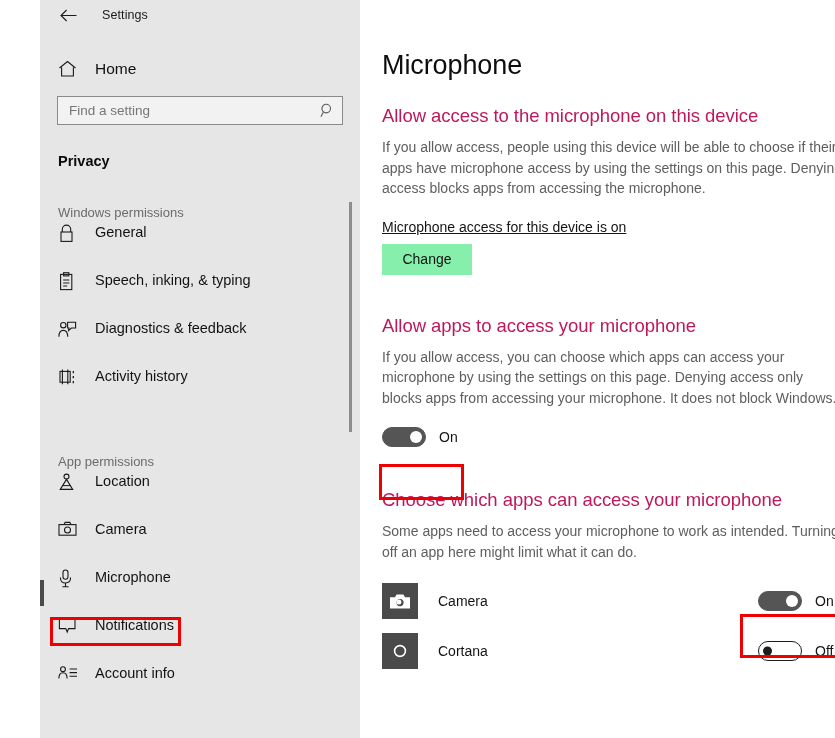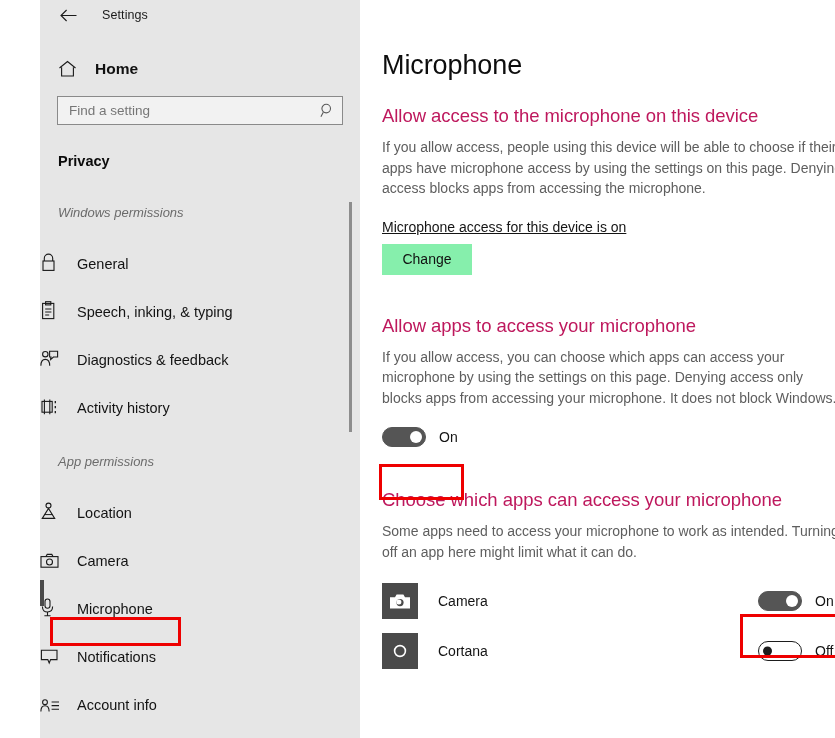--- a/index.html
+++ b/index.html
@@ -51,21 +51,20 @@
     align-items: center;
     height: 42px;
     margin-top: 18px;
     padding-left: 18px;
   }
   .home-icon { width: 26px; display: flex; align-items: center; }
   .home-label {
     font-size: 15.5px;
     color: #111;
     margin-left: 11px;
-    font-weight: bold;
   }
 
   .searchbox {
     margin: 6px 17px 0 17px;
     height: 29px;
     background: #f2f2f2;
     border: 1px solid #8a8a8a;
     display: flex;
     align-items: center;
     padding: 0 7px 0 11px;
@@ -91,29 +90,29 @@
     padding: 0 0 0 18px;
     margin-top: 28px;
   }
 
   .group-head {
     font-size: 13px;
     color: #6b6b6b;
     padding-left: 18px;
     margin-top: 36px;
     margin-bottom: 4px;
-    font-style: italic;
   }
   .group-head.second { margin-top: 38px; }
 
   .nav-item {
     position: relative;
     display: flex;
-    align-items: flex-end;
+    align-items: flex-start;
     height: 48px;
+    padding-left: 18px;
     cursor: default;
   }
   .nav-item .nav-icon {
     width: 26px;
     display: flex; align-items: center; justify-content: flex-start;
     flex: 0 0 26px;
   }
   .nav-item .nav-label {
     font-size: 14.5px;
     color: #131313;

